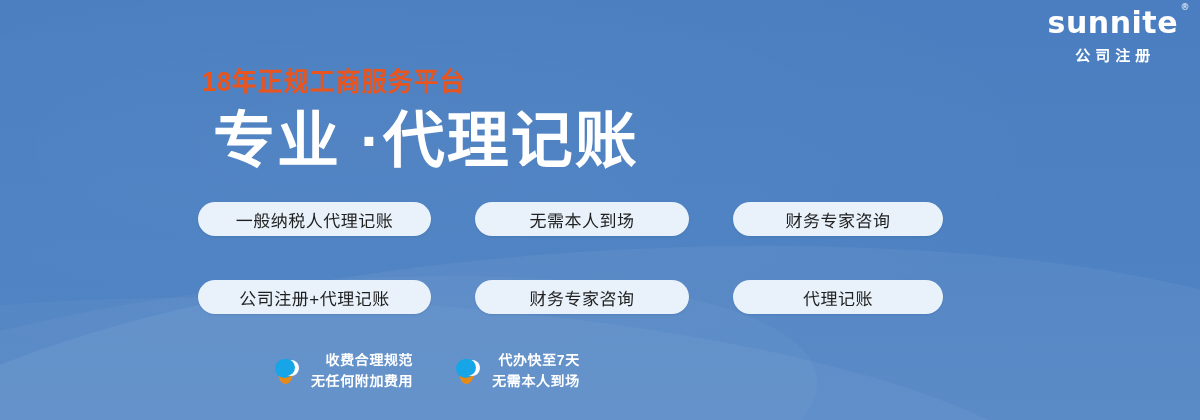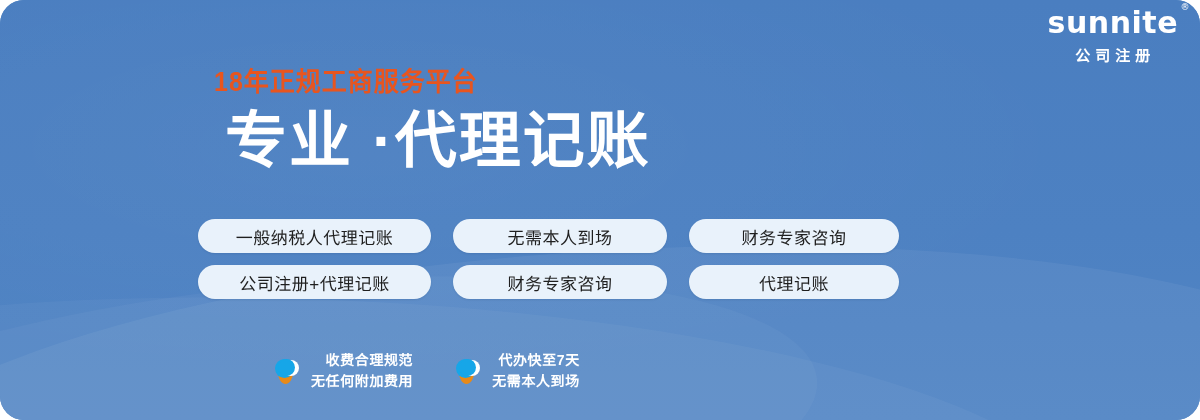--- a/index.html
+++ b/index.html
@@ -12,21 +12,20 @@
     font-family: "Liberation Sans", "DejaVu Sans", sans-serif;
   }
 
   .banner {
     position: relative;
     width: 1200px;
     height: 420px;
     overflow: hidden;
     background: #4a7fc0;
     user-select: none;
-    border-radius: 24px;
   }
 
   
   .bg-base {
     position: absolute;
     inset: 0;
     background: linear-gradient(180deg, #4a7ec0 0%, #4d81c2 55%, #5185c4 100%);
   }
   .bg-ellipse-a {
     position: absolute;
@@ -95,21 +94,21 @@
     font-size: 15px;
     font-weight: 700;
     letter-spacing: 5px;
     padding-left: 5px;
     color: #ffffff;
   }
 
   
   .copy {
     position: absolute;
-    left: 210px;
+    left: 198px;
     top: 68px;
   }
   .eyebrow {
     font-size: 25px;
     font-weight: 700;
     color: #e8551f;
     letter-spacing: 1px;
     line-height: 1;
     margin: 0 0 8px 4px;
     transform: scaleY(1.08);
@@ -122,26 +121,27 @@
     letter-spacing: 2px;
     line-height: 1.05;
     margin: 15px;
     white-space: nowrap;
   }
 
   
   .pill-grid {
     position: absolute;
     left: 198px;
-    top: 219px;
+    top: 202px;
     display: grid;
     grid-template-columns: 233px 214px 210px;
     grid-auto-rows: 34px;
     column-gap: 22px;
     row-gap: 12px;
+    gap: 44px;
   }
   .pill {
     display: flex;
     align-items: center;
     justify-content: center;
     background: #e9f2fb;
     color: #1f1f1f;
     border-radius: 17px;
     font-size: 17px;
     font-weight: 500;

